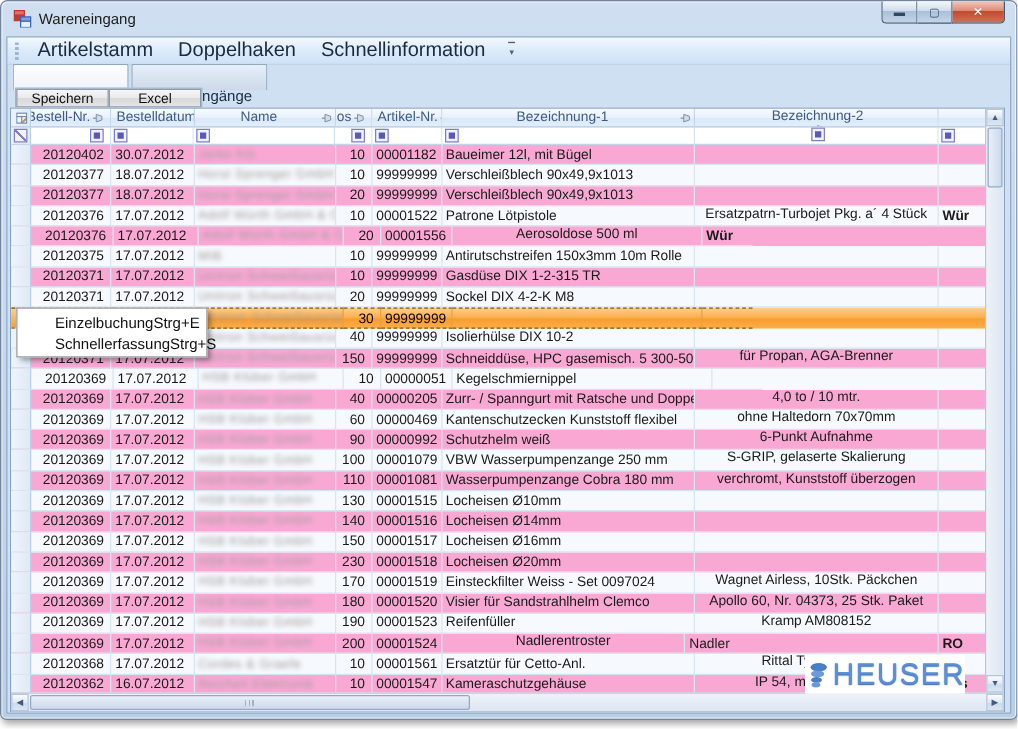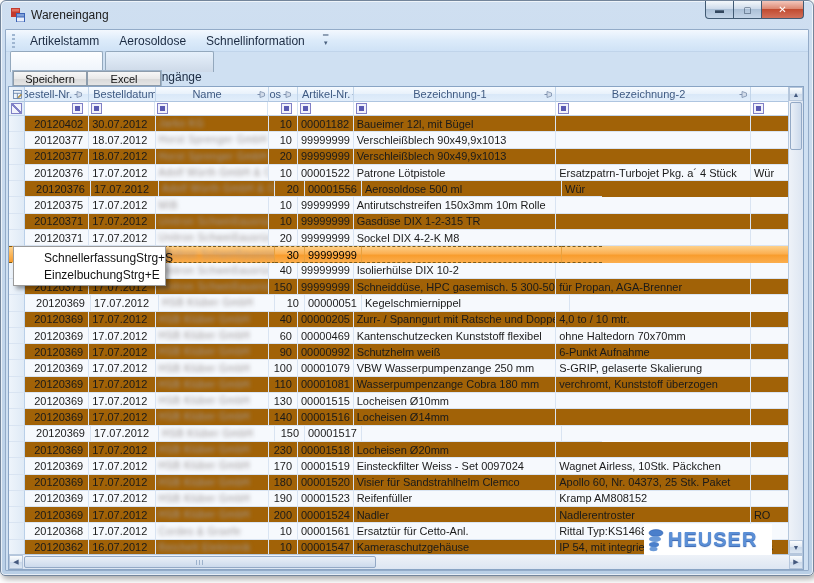--- a/index.html
+++ b/index.html
@@ -24,21 +24,21 @@
 
   
   .client { position:absolute; left:4px; right:4px; top:28px; bottom:4px; background:#cfe0f2;
     border:1px solid #93abc8; border-radius:1px; overflow:hidden; }
 
   .menubar { position:absolute; left:0; right:0; top:0; height:22px;
     background:linear-gradient(#f3f8fe,#dcebfa 50%,#cfe2f6); border-bottom:1px solid #c0d4ea;
     display:flex; align-items:center; padding-left:4px; }
   .grip { width:3px; height:14px; margin:0 5px 0 2px;
     background:repeating-linear-gradient(#9fb6d1 0 2px, transparent 2px 4px); }
-  .menu-item { font-size:12px; color:#1b2a41; padding:3px 10px; }
+  .menu-item { font-size:16px; color:#1b2a41; padding:3px 10px; }
   .overflow-btn { margin-left:4px; width:14px; height:16px; display:flex; flex-direction:column;
     align-items:center; justify-content:center; color:#4a617f; font-size:7px; line-height:4px; }
 
   .tabstrip { position:absolute; left:4px; top:23px; height:19px; display:flex; align-items:flex-end; }
   .tab { font-size:12px; padding:18px 11px 2px 11px; margin-right:2px; border:1px solid #93a8bd; border-bottom:none;
     border-radius:2px 2px 0 0; background:linear-gradient(#e6f0fb,#cdd9e8); color:#1b2a41; height:17px; }
   .tab.active { background:linear-gradient(#fdfeff,#eef4fb); height:19px; font-size:12px; }
 
   .toolbar { position:absolute; left:6px; top:40px; height:17px; display:flex; border:1px solid #9fb4ca; background:#e8f0f9; }
   .tool-btn { width:74px; height:15px; font-size:11px; color:#111;
@@ -58,33 +58,33 @@
   .pin { flex:0 0 auto; margin-left:2px; opacity:.85; }
   .filter-row { height:14px; }
   .filter-cell { display:flex; align-items:center; background:#fff; border-right:1px solid #d6e3f2; border-bottom:1px solid #c3d5ea; padding-left:2px; }
   .fbtn { width:11px; height:11px; border:1px solid #8080c6; background:#f2f2fb; display:flex; align-items:center; justify-content:center; }
   .fbtn .sq { width:5px; height:5px; background:#5a5ab2; }
   .fbtn.slash { position:relative; }
   .fbtn.slash .diag { position:absolute; left:0; top:0; width:100%; height:100%;
     background:linear-gradient(45deg, transparent 44%, #8080c6 44%, #8080c6 56%, transparent 56%); }
 
   .rows { }
-  .row { height:16.3px; background:#a16207; }
+  .row { height:16.3px; background:#f9a8d4; }
   .row.alt { background:#f6f9fd; }
   .cell { font-size:11px; color:#1a1a1a; border-right:1px solid #d9e4f2; border-bottom:1px solid #d9e4f2;
     display:flex; align-items:center; white-space:nowrap; overflow:hidden; padding:0 3px; }
   .c0 { width:16px; background:linear-gradient(90deg,#eef4fb,#dfeaf6); border-right:1px solid #b9cfe8; }
   .c1 { width:66px; justify-content:flex-end; padding-right:5px; }
   .c2 { width:68px; }
   .c3 { width:116px; }
   .c4 { width:30px; justify-content:flex-end; padding-right:5px; }
   .c5 { width:57px; }
   .c6 { width:208px; }
-  .c7 { width:200px; }
-  .c8 { width:40px; border-right:none; }
+  .c7 { width:200px;flex-direction:column; }
+  .c8 { width:40px; border-right:none;font-weight:bold; }
   .redacted { filter:blur(2px); color:#a09a9c; font-size:10px; letter-spacing:.5px; }
   .row.selected { background:linear-gradient(#fdd18b,#fbb052 45%,#f89d2e 55%,#fbae4e); }
   .row.selected .cell { border-top:1px dashed #7c5a16; border-bottom:1px dashed #7c5a16; border-right-color:#e8a13e; color:#000; }
   .row.selected .c0 { background:linear-gradient(#fdd18b,#f89d2e); }
 
   
   .vscroll { position:absolute; right:0; top:0; width:15px; bottom:15px; background:linear-gradient(90deg,#eef2f8,#dde6f2); border-left:1px solid #b6c8dd; }
   .hscroll { position:absolute; left:0; right:0; bottom:0; height:15px; background:linear-gradient(#eef2f8,#dde6f2); border-top:1px solid #b6c8dd; display:flex; align-items:center; }
   .sbtn { width:14px; height:14px; display:flex; align-items:center; justify-content:center; font-size:7px; color:#44597e;
     background:linear-gradient(#fbfdfe,#dfe8f3 50%,#cbd9ea 51%,#dbe6f2); border:1px solid #b5c6dc; }
@@ -100,21 +100,21 @@
 
   
   .ctx-menu { position:absolute; left:12px; top:245px; width:153px; background:#fff; border:1px solid #9b9b9b;
     box-shadow:3px 3px 4px rgba(0,0,0,.35); padding:2px 1px; z-index:40; }
   .ctx-item { display:flex; align-items:center; height:17px; padding:0 9px 0 29px; font-size:12px; color:#111; }
   .ctx-item .shortcut { margin-left:auto; }
 
   
   .logo { position:absolute; left:643px; top:523px; width:128px; height:31px; background:#fff; z-index:30;
     display:flex; align-items:center; padding-left:3px; }
-  .logo-text { font-size:20px; font-weight:bold; letter-spacing:1px; color:#5b8fd6;
+  .logo-text { font-size:24px; font-weight:normal; letter-spacing:1px; color:#5b8fd6;
     text-shadow:0 1px 1px #2f5fae; margin-left:3px; }
 </style>
 </head>
 <body>
 
 <div class="window">
 
   <div class="titlebar">
     <svg class="app-icon" viewBox="0 0 16 16">
       <rect x="1" y="1" width="9" height="9" fill="#c23a2f"></rect>
@@ -129,21 +129,21 @@
       <div class="cap-btn max">▢</div>
       <div class="cap-btn close">✕</div>
     </div>
   </div>
 
   <div class="client">
 
     <div class="menubar">
       <div class="grip"></div>
       <div class="menu-item">Artikelstamm</div>
-      <div class="menu-item">Aerosoldose</div>
+      <div class="menu-item">Doppelhaken</div>
       <div class="menu-item">Schnellinformation</div>
       <div class="overflow-btn">
           <span>▔</span>
           <span>▾</span>
         </div>
     </div>
 
     <div class="tabstrip">
       <div class="tab active">Bestellungen</div>
       <div class="tab">Wareneingänge</div>
@@ -509,20 +509,21 @@
             </div>
             <div class="row alt">
               <div class="cell c0"></div>
               <div class="cell c1">20120369</div>
               <div class="cell c2">17.07.2012</div>
               <div class="cell c3">
                 <span class="redacted">HSB Klüber GmbH</span>
               </div>
               <div class="cell c4">150</div>
               <div class="cell c5">00001517</div>
+              <div class="cell c6">Locheisen Ø16mm</div>
               <div class="cell c7"></div>
               <div class="cell c8"></div>
             </div>
             <div class="row">
               <div class="cell c0"></div>
               <div class="cell c1">20120369</div>
               <div class="cell c2">17.07.2012</div>
               <div class="cell c3">
                 <span class="redacted">HSB Klüber GmbH</span>
               </div>
@@ -573,22 +574,22 @@
             </div>
             <div class="row">
               <div class="cell c0"></div>
               <div class="cell c1">20120369</div>
               <div class="cell c2">17.07.2012</div>
               <div class="cell c3">
                 <span class="redacted">HSB Klüber GmbH</span>
               </div>
               <div class="cell c4">200</div>
               <div class="cell c5">00001524</div>
+              <div class="cell c7">Nadlerentroster</div>
               <div class="cell c6">Nadler</div>
-              <div class="cell c7">Nadlerentroster</div>
               <div class="cell c8">RO</div>
             </div>
             <div class="row alt">
               <div class="cell c0"></div>
               <div class="cell c1">20120368</div>
               <div class="cell c2">17.07.2012</div>
               <div class="cell c3">
                 <span class="redacted">Cordes &amp; Graefe</span>
               </div>
               <div class="cell c4">10</div>
@@ -624,26 +625,26 @@
             <div class="grip2"></div>
           </div>
         <div class="hspacer"></div>
         <div class="sbtn">▶</div>
       </div>
     </div>
   </div>
 
   <div class="ctx-menu">
     <div class="ctx-item">
+      <span>Einzelbuchung</span>
+      <span class="shortcut">Strg+E</span>
+    </div>
+    <div class="ctx-item">
       <span>Schnellerfassung</span>
       <span class="shortcut">Strg+S</span>
-    </div>
-    <div class="ctx-item">
-      <span>Einzelbuchung</span>
-      <span class="shortcut">Strg+E</span>
     </div>
   </div>
 
   <div class="logo">
     <svg width="18" height="24" viewBox="0 0 18 24">
       <ellipse cx="9" cy="5" rx="7" ry="3.4" fill="#4a7fcb"></ellipse>
       <ellipse cx="9" cy="5" rx="7" ry="3.4" fill="none" stroke="#2f5fae" stroke-width="0.6"></ellipse>
       <ellipse cx="8" cy="11" rx="6" ry="3" fill="#6b9ad8"></ellipse>
       <ellipse cx="7" cy="16.5" rx="5" ry="2.6" fill="#4a7fcb"></ellipse>
       <ellipse cx="6.5" cy="21" rx="4" ry="2.2" fill="#6b9ad8"></ellipse>

